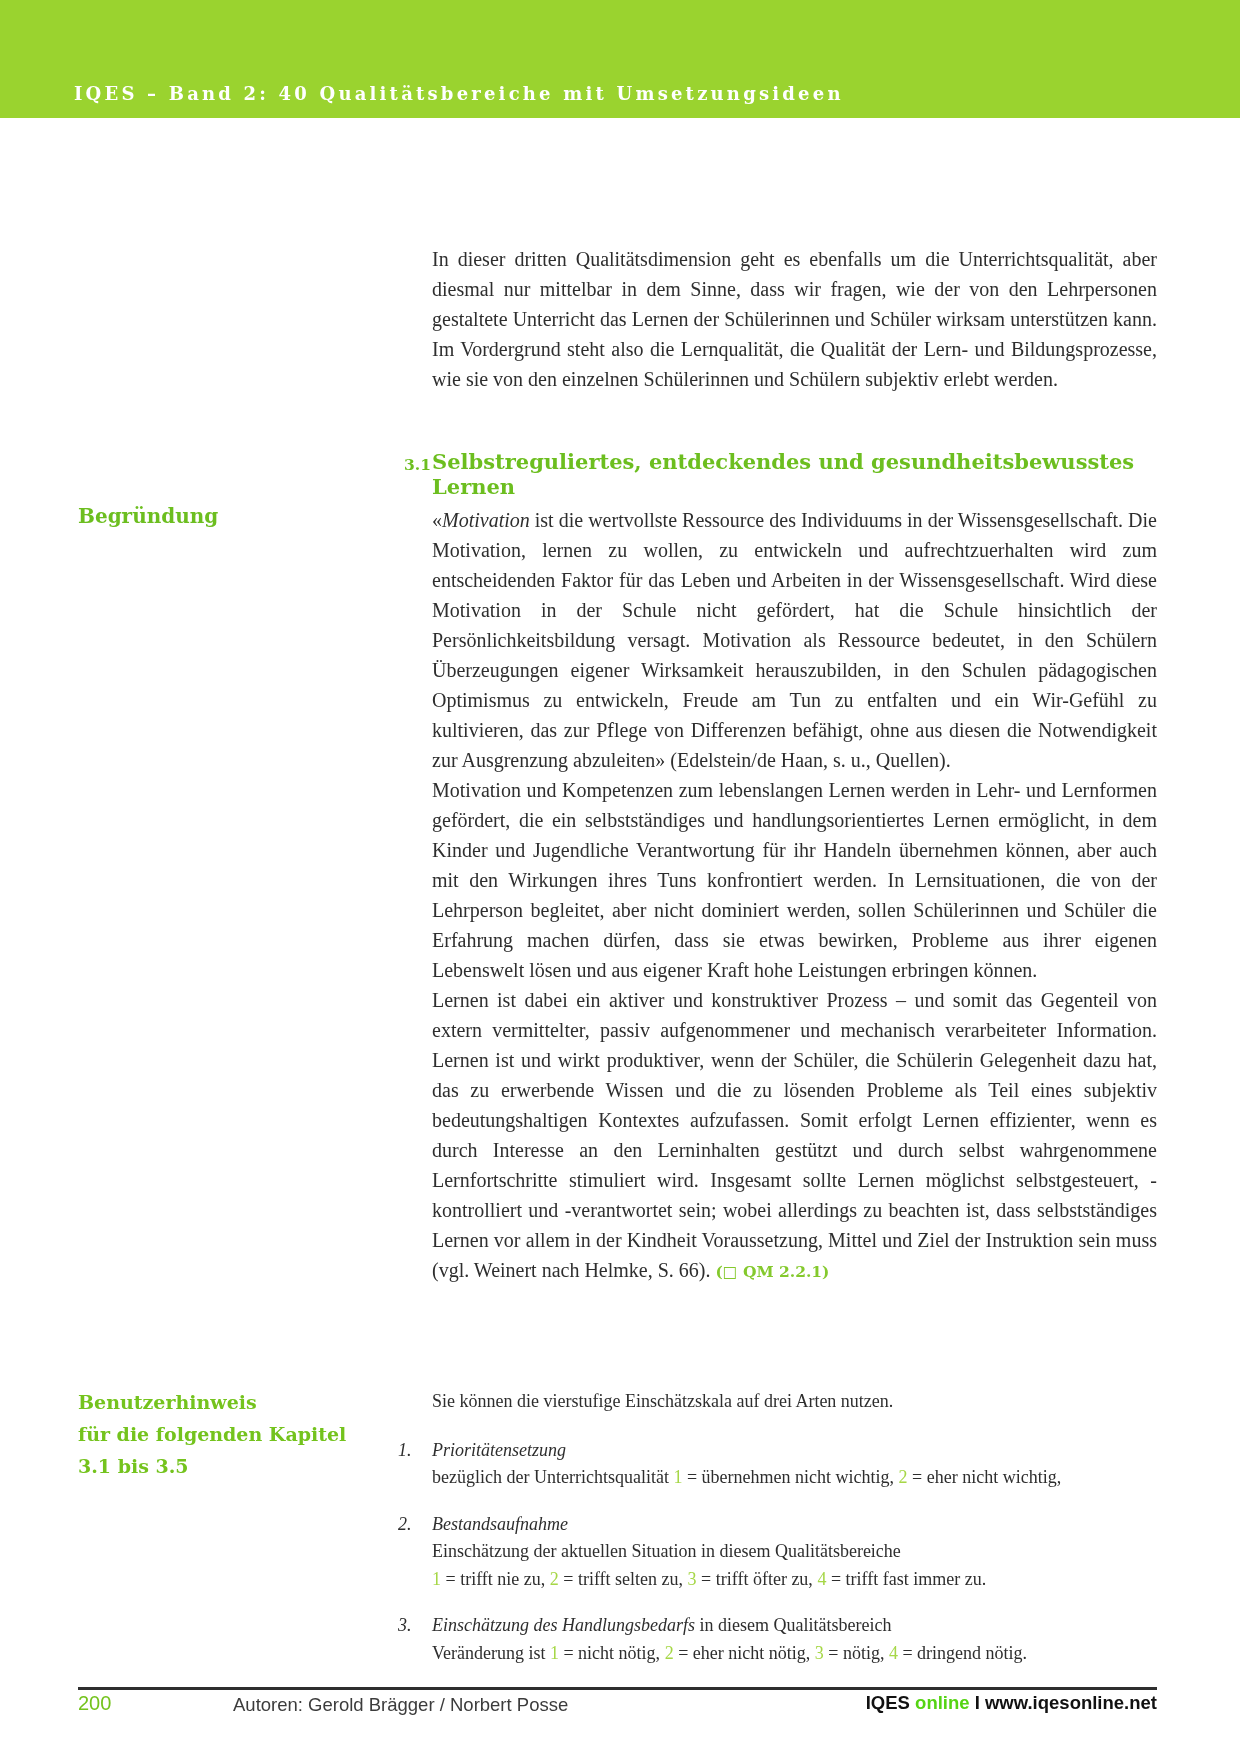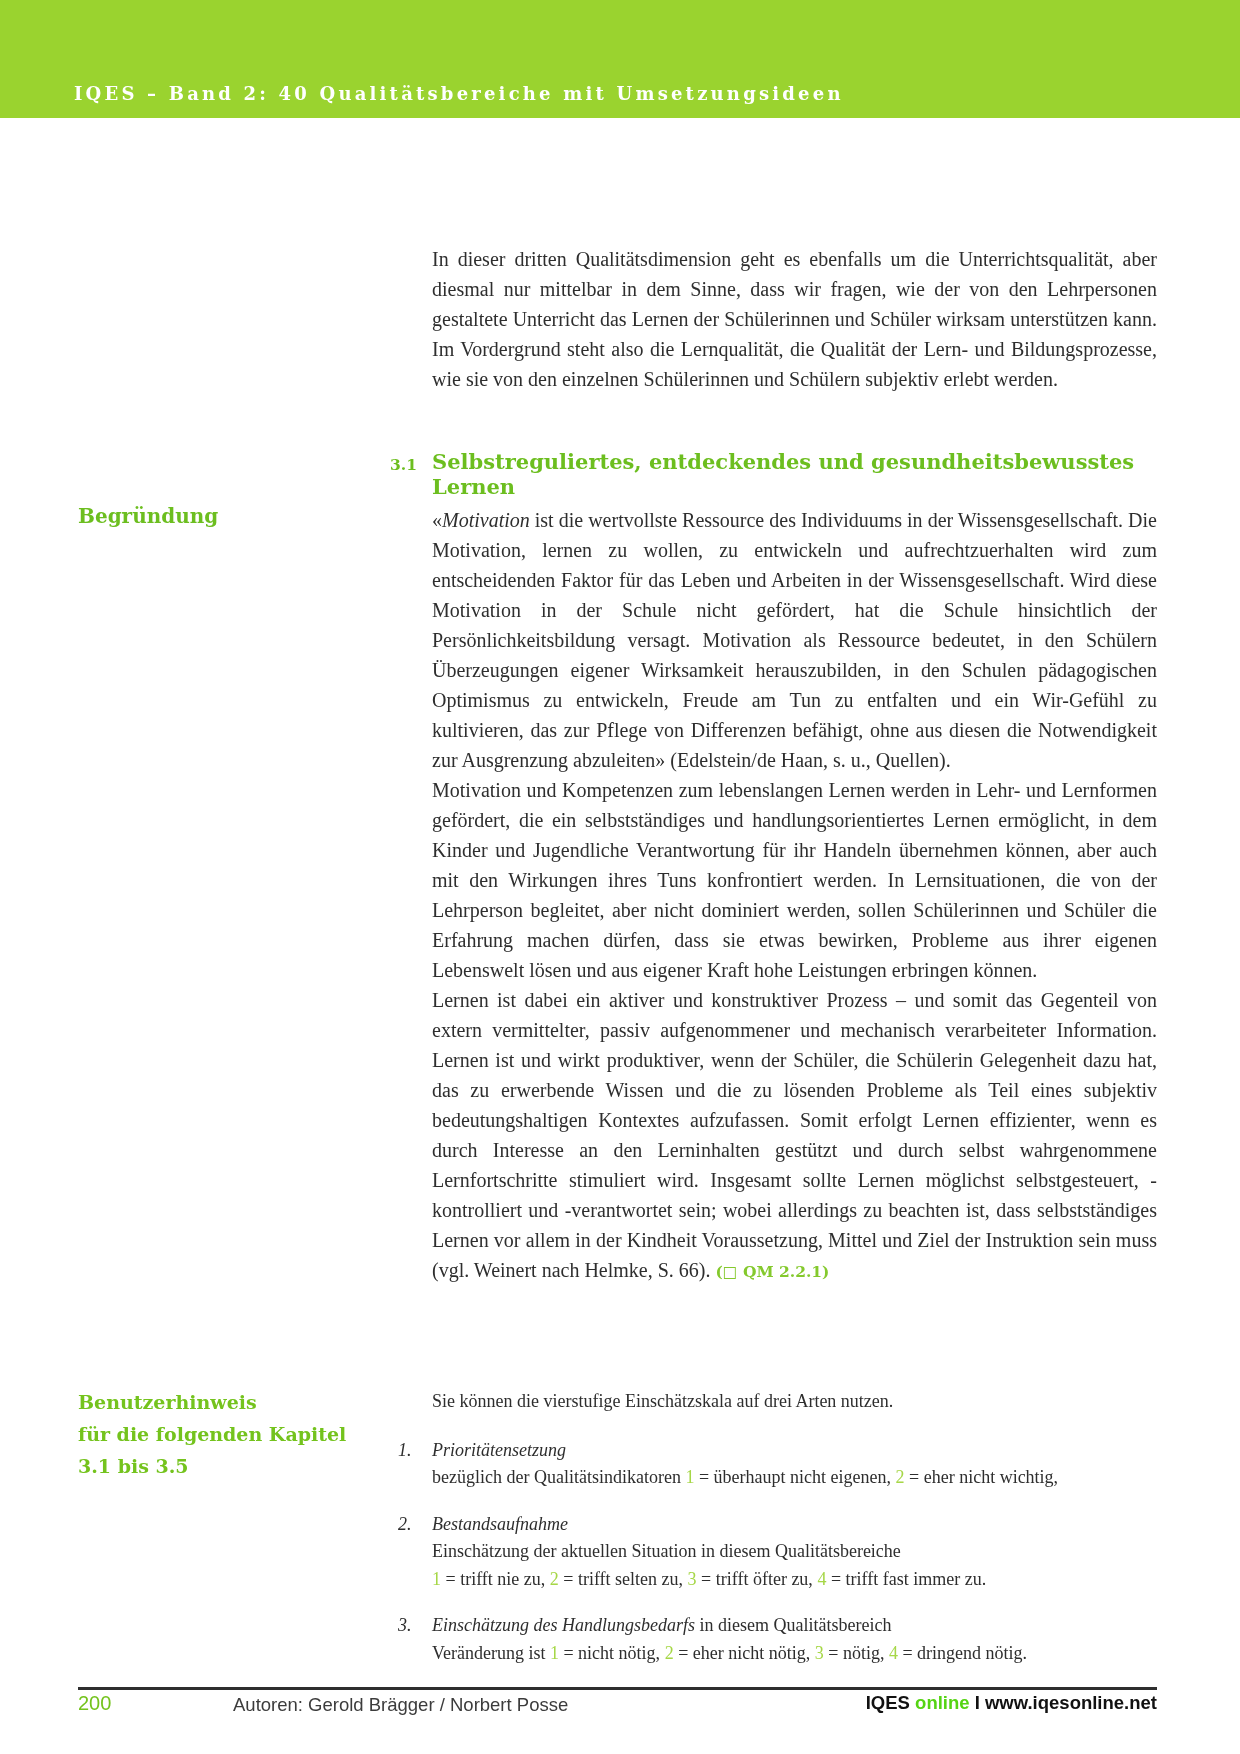--- a/index.html
+++ b/index.html
@@ -15,21 +15,21 @@
     font-family:"DejaVu Serif", serif; font-weight:bold;
     font-size:18px; letter-spacing:3.2px; color:#ffffff; white-space:nowrap;
   }
   
   .intro {
     position:absolute; left:432px; top:218px; width:725px;
     font-size:20px; line-height:30px; text-align:justify;margin-top:26px;
   }
   
   .section-num {
-    position:absolute; left:390px; top:455px;
+    position:absolute; left:404px; top:455px;
     font-family:"DejaVu Serif", serif; font-weight:bold;
     font-size:15.5px; color:#6cbe1f;
   }
   .section-title {
     position:absolute; left:432px; top:449px; width:740px;
     font-family:"DejaVu Serif", serif; font-weight:bold;
     font-size:21px; color:#6cbe1f;
   }
   
   .margin-label {
@@ -104,21 +104,21 @@
       <div>3.1 bis 3.5</div>
     </div>
 
   <div class="hint">
     <p class="hint-intro">Sie können die vierstufige Einschätzskala auf drei Arten nutzen.</p>
 
     <div class="hint-item">
       <div class="hint-num">1.</div>
       <div class="hint-body">
         <div><span class="seg-i">Prioritätensetzung</span></div>
-        <div><span>bezüglich der Qualitätsindikatoren </span><span class="seg-g">1</span><span> = überhaupt nicht eigenen, </span><span class="seg-g">2</span><span> = eher nicht wichtig,</span></div>
+        <div><span>bezüglich der Unterrichtsqualität </span><span class="seg-g">1</span><span> = übernehmen nicht wichtig, </span><span class="seg-g">2</span><span> = eher nicht wichtig,</span></div>
       </div>
     </div>
 
     <div class="hint-item">
       <div class="hint-num">2.</div>
       <div class="hint-body">
         <div><span class="seg-i">Bestandsaufnahme</span></div>
         <div><span>Einschätzung der aktuellen Situation in diesem Qualitätsbereiche</span></div>
         <div><span class="seg-g">1</span><span> = trifft nie zu, </span><span class="seg-g">2</span><span> = trifft selten zu, </span><span class="seg-g">3</span><span> = trifft öfter zu, </span><span class="seg-g">4</span><span> = trifft fast immer zu.</span></div>
       </div>

